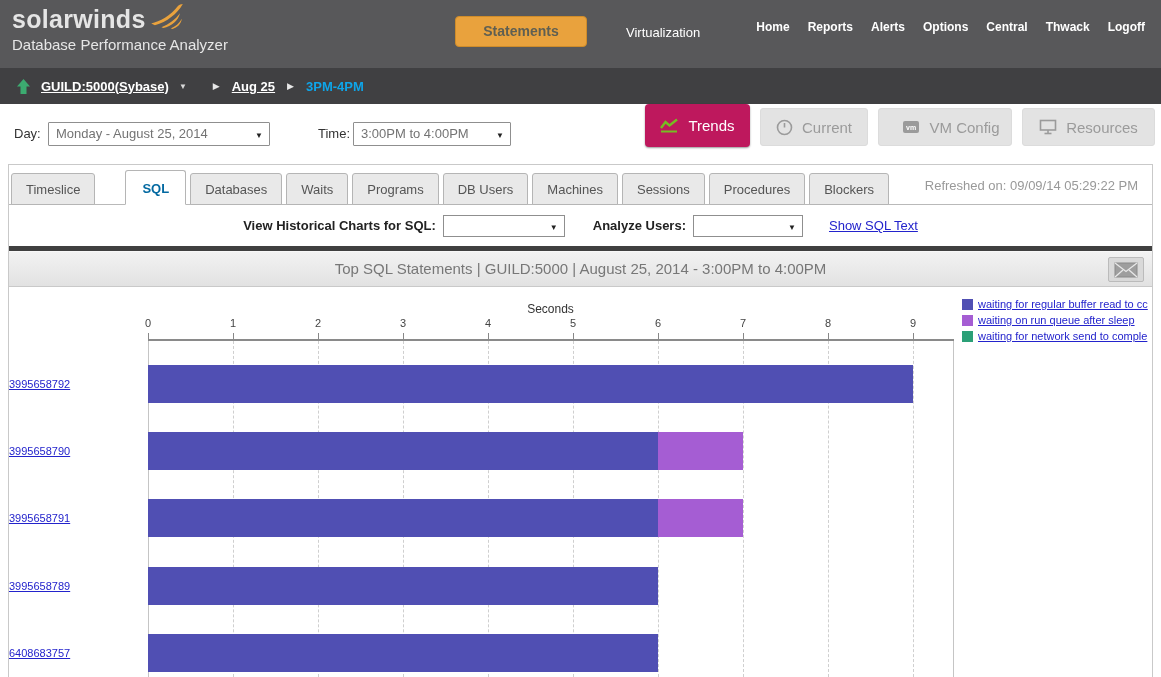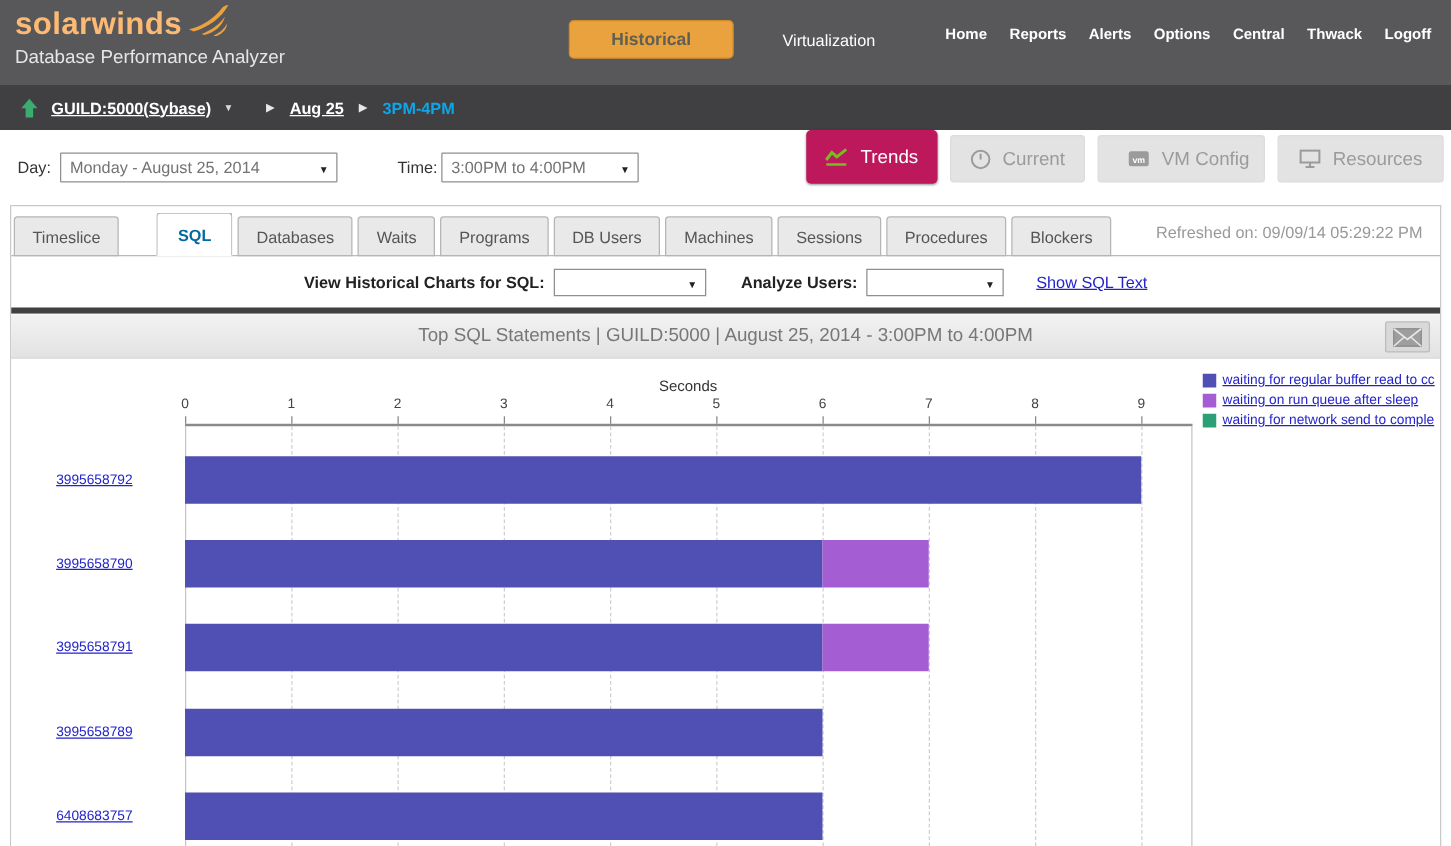--- a/index.html
+++ b/index.html
@@ -3,21 +3,21 @@
 <meta charset="utf-8">
 <style>
   * { margin:0; padding:0; box-sizing:border-box; }
   html,body { width:1161px; height:677px; overflow:hidden; background:#fff;
     font-family:"Liberation Sans", sans-serif; position:relative; }
 
   
   .app-header { position:absolute; left:0; top:0; width:1161px; height:68px; background:#58585a; }
   .logo-block { position:absolute; left:12px; top:5px; }
   .logo-row { display:flex; align-items:flex-start; }
-  .logo-text { color:#fdba74; font-size:25px; font-weight:bold; letter-spacing:.3px; line-height:28px; }
+  .logo-text { color:#e5e5e5; font-size:25px; font-weight:bold; letter-spacing:.3px; line-height:28px; }
   .logo-swirl { margin-left:4px; margin-top:-2px; }
   .logo-sub { color:#e6e6e6; font-size:15px; margin-top:3px; }
   .perf-btn { position:absolute; left:455px; top:16px; width:132px; height:31px;
     background:#e9a23d; border:1px solid #cf8c2a; border-radius:4px; color:#5f5f52;
     font-size:14px; font-weight:bold; text-align:center; line-height:29px; cursor:pointer; }
   .virt-tab { position:absolute; left:626px; top:25px; color:#fff; font-size:13px; cursor:pointer; }
   .top-nav { position:absolute; right:16px; top:20px; display:flex; gap:18px; }
   .nav-link { color:#fff; font-size:12px; font-weight:bold; cursor:pointer; }
 
   
@@ -77,21 +77,21 @@
   
   .chart-region { position:relative; height:390px; background:#fff; overflow:hidden; }
   .axis-title { position:absolute; left:139px; top:15px; width:805px; text-align:center;
     font-size:12px; color:#333; }
   .tick-label { position:absolute; top:30px; transform:translateX(-50%); font-size:11px; color:#444; }
   .tick-mark { position:absolute; top:46px; width:1px; height:6px; background:#888; }
   .axis-line { position:absolute; left:139px; top:52px; width:806px; height:2px; background:#8a8a8a; }
   .plot-edge { position:absolute; top:54px; bottom:0; width:1px; background:#c5c5c5; }
   .gridline { position:absolute; top:54px; bottom:0; width:0; border-left:1px dashed #cfcfcf; }
   .row-label { position:absolute; left:0; width:133px; height:38px; display:flex;
-    align-items:center; justify-content:center; }
+    align-items:center; justify-content:flex-start; }
   .bar-link { font-size:11px; color:#2323cc; text-decoration:underline; cursor:pointer; }
   .bar-seg { position:absolute; height:38px; cursor:pointer; }
   .chart-legend { position:absolute; left:953px; top:9px; width:191px; overflow:hidden; }
   .legend-item { display:flex; align-items:center; height:16px; white-space:nowrap; }
   .legend-swatch { width:11px; height:11px; flex:0 0 11px; margin-right:5px; }
   .legend-link { font-size:11px; color:#2323cc; text-decoration:underline; cursor:pointer; white-space:nowrap; }
 </style>
 </head>
 <body>
 
@@ -102,21 +102,21 @@
       <span class="logo-swirl">
         <svg width="34" height="26" viewBox="0 0 36 28">
           <path d="M1 22 C10 20 22 14 30 3 C31 2 33 1 35 1 C29 12 18 20 5 24 Z" fill="#e9a23d"></path>
           <path d="M12 26 C20 23 27 18 32 11 C30 19 23 25 14 27 Z" fill="#e9a23d"></path>
           <path d="M22 27.5 C27 25.5 31 22 34 17 C33 23 29 26.5 24 28 Z" fill="#e9a23d"></path>
         </svg>
       </span>
     </div>
     <div class="logo-sub">Database Performance Analyzer</div>
   </div>
-  <div class="perf-btn">Historical</div>
+  <div class="perf-btn">Statements</div>
   <div class="virt-tab">Virtualization</div>
   <div class="top-nav">
       <div class="nav-link">Home</div>
       <div class="nav-link">Reports</div>
       <div class="nav-link">Alerts</div>
       <div class="nav-link">Options</div>
       <div class="nav-link">Central</div>
       <div class="nav-link">Thwack</div>
       <div class="nav-link">Logoff</div>
     </div>

